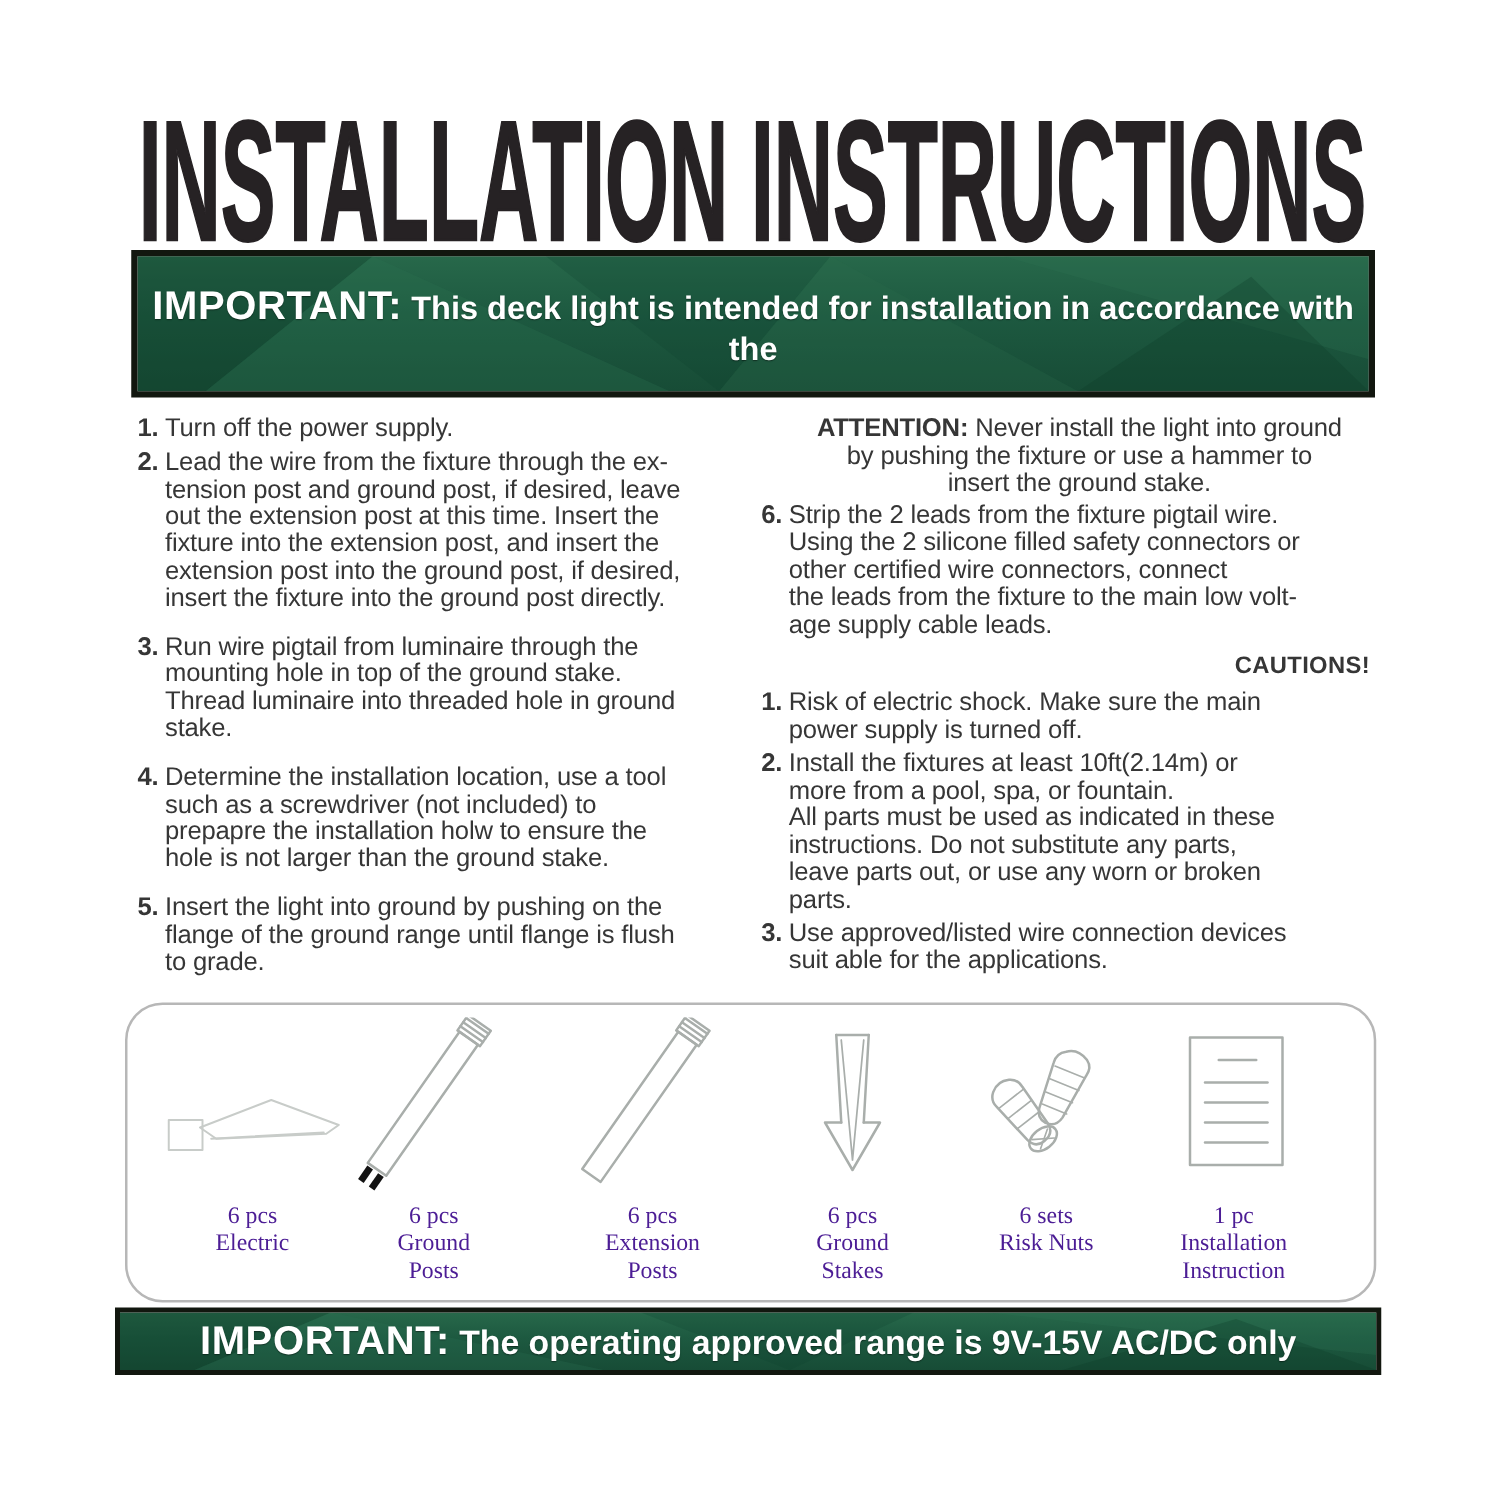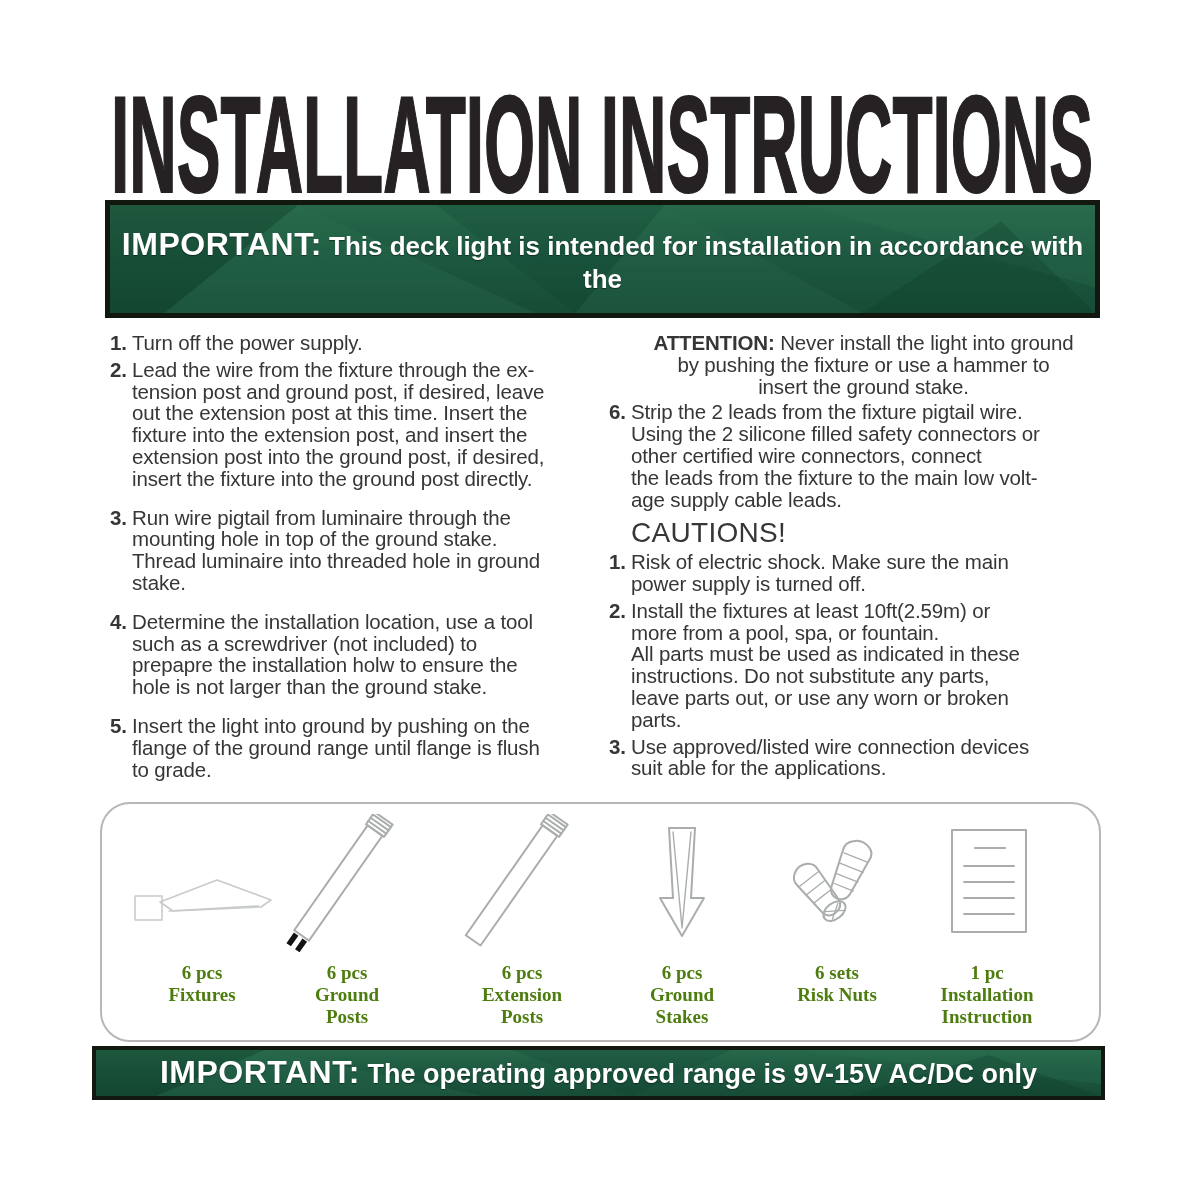--- a/index.html
+++ b/index.html
@@ -37,32 +37,32 @@
   .col{width:50%;}
   .item{display:flex;margin-bottom:5px;}
   .item .num{flex:none;width:22px;font-weight:bold;}
   .item .txt{white-space:pre-line;}
   .mt{margin-top:17px;}
   .para{padding-left:22px;margin-bottom:4px;text-align:center;}
   .para .txt{white-space:pre-line;}
   .para .plabel{font-weight:bold;}
   .mb12{margin-bottom:12px;}
   .cautions-heading{
-    font-weight:normal;padding-left:22px;margin:8px 0 7px 0;font-size:28px;letter-spacing:0.3px;
+    font-weight:bold;padding-left:22px;margin:8px 0 7px 0;font-size:19px;letter-spacing:0.3px;text-align:right;
   }
   
   .parts-box{
     position:absolute;left:100px;top:802px;width:997px;height:236px;
     border:2px solid #b7b7b7;border-radius:30px;background:#fff;
   }
   .part{position:absolute;top:10px;text-align:center;}
   .part .icon{height:140px;display:flex;align-items:flex-end;justify-content:center;}
   .part .qty,.part .pname{
-    font-family:"Liberation Serif", serif;font-weight:bold;font-size:19px;
-    line-height:22px;color:#4d7c0f;
+    font-family:"Liberation Serif", serif;font-weight:normal;font-size:19px;
+    line-height:22px;color:#4c1d95;
   }
   .part .pname{white-space:pre-line;}
   .part .qty{margin-top:8px;}
   .p1{left:25px;width:150px;}
   .p2{left:170px;width:150px;}
   .p3{left:345px;width:150px;}
   .p4{left:505px;width:150px;}
   .p5{left:660px;width:150px;}
   .p6{left:800px;width:170px;}
   .sketch{stroke:#a9aeab;fill:none;stroke-width:2;stroke-linejoin:round;stroke-linecap:round;}
@@ -145,21 +145,21 @@
 age supply cable leads.</span>
     </div>
     <div class="cautions-heading">CAUTIONS!</div>
     <div class="item">
       <span class="num">1.</span>
       <span class="txt">Risk of electric shock. Make sure the main
 power supply is turned off.</span>
     </div>
     <div class="item">
       <span class="num">2.</span>
-      <span class="txt">Install the fixtures at least 10ft(2.59m) or
+      <span class="txt">Install the fixtures at least 10ft(2.14m) or
 more from a pool, spa, or fountain.
 All parts must be used as indicated in these
 instructions. Do not substitute any parts,
 leave parts out, or use any worn or broken
 parts.</span>
     </div>
     <div class="item">
       <span class="num">3.</span>
       <span class="txt">Use approved/listed wire connection devices
 suit able for the applications.</span>
@@ -173,21 +173,21 @@
     <div class="icon">
       <svg width="150" height="120" viewBox="0 0 150 120">
         <g class="sketch-faint">
           <path d="M8,62 h27 v24 h-27 z"></path>
           <path d="M33,68 L90,46 L144,66 L134,73 L46,77 Z"></path>
           <path d="M42,77 L132,72"></path>
         </g>
       </svg>
     </div>
     <div class="qty">6 pcs</div>
-    <div class="pname">Fixtures</div>
+    <div class="pname">Electric</div>
   </div>
 
   <div class="part p2">
     <div class="icon">
       <svg width="150" height="140" viewBox="0 0 150 140">
         <g transform="translate(25,128) rotate(-55)">
           <rect class="sketch" x="8" y="-9" width="128" height="18"></rect>
           <rect class="sketch" x="136" y="-11" width="15" height="22"></rect>
           <path class="sketch" d="M140,-11 v22 M144,-11 v22 M148,-11 v22" stroke-width="1.3"></path>
           <rect x="-7" y="-8" width="13" height="5.5" fill="#131313" stroke="none"></rect>

